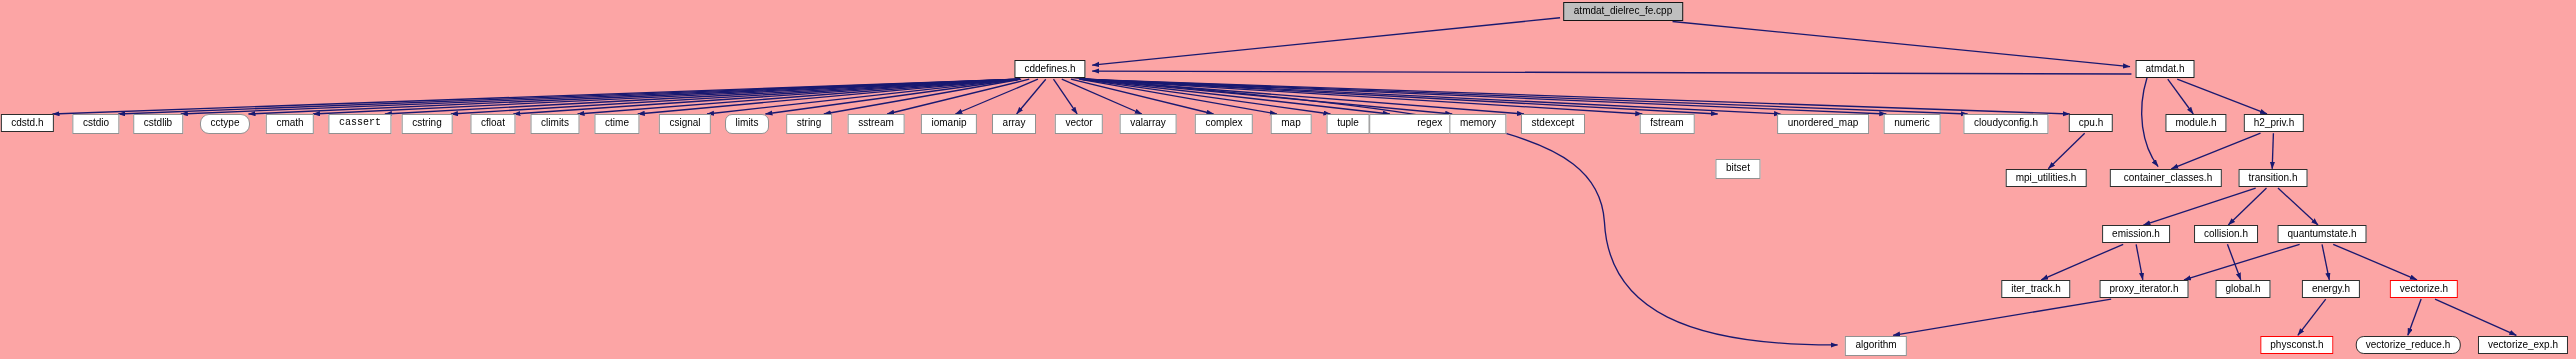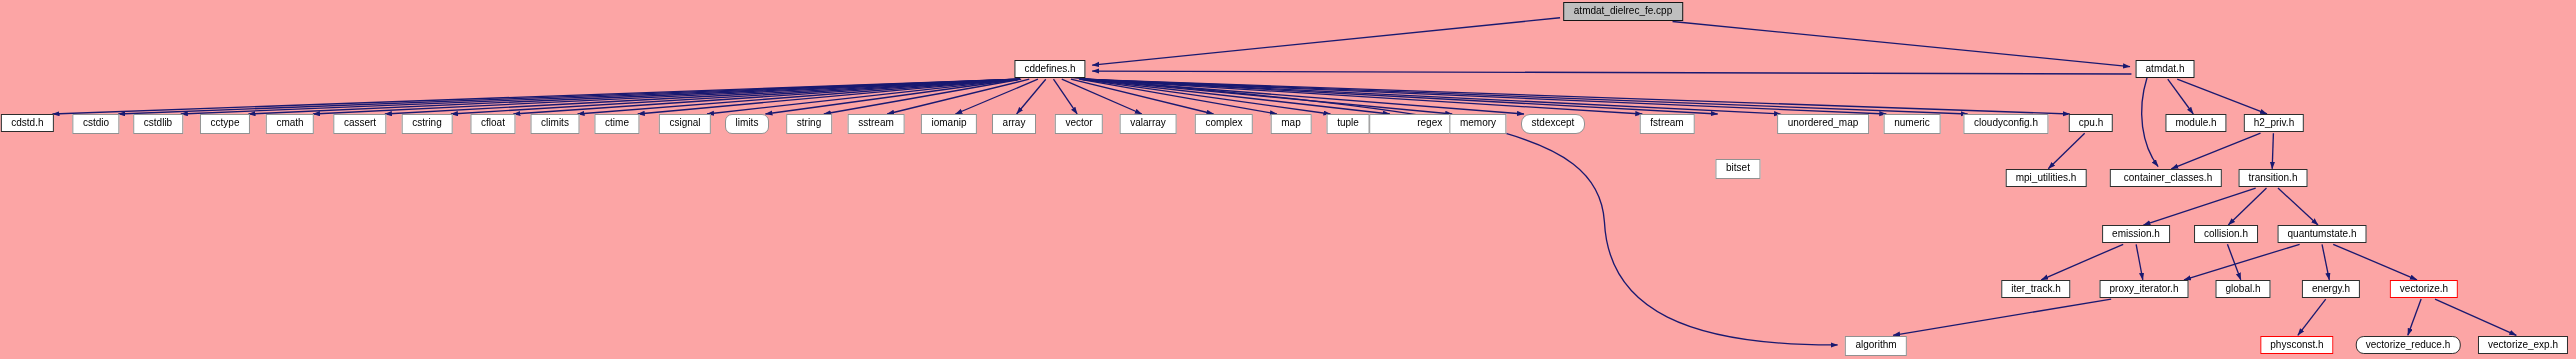--- a/index.html
+++ b/index.html
@@ -92,41 +92,41 @@
         <path d="M2850.56,404 L2556,453" fill="none" stroke="#191970" stroke-width="1.8" marker-end="url(#arrow)"></path>
       </g>
   </svg>
   <div id="nodes">
       <div class="node main" style="left: 1623px; top: 1.5px;">atmdat_dielrec_fe.cpp</div>
       <div class="node doc1" style="left: 1050px; top: 60px;">cddefines.h</div>
       <div class="node doc1" style="left: 2165px; top: 60px;">atmdat.h</div>
       <div class="node doc" style="left: 27.4px; top: 114px;">cdstd.h</div>
       <div class="node " style="left: 96px; top: 114px;">cstdio</div>
       <div class="node " style="left: 158px; top: 114px;">cstdlib</div>
-      <div class="node " style="left: 225px; top: 114px;">cctype</div>
+      <div class="node " style="left: 225px; top: 114px; border-radius: 9px;">cctype</div>
       <div class="node " style="left: 290px; top: 114px;">cmath</div>
-      <div class="node " style="left: 360px; top: 114px;">cassert</div>
+      <div class="node " style="left: 360px; top: 114px; font-family: Liberation Mono, monospace;">cassert</div>
       <div class="node " style="left: 427px; top: 114px;">cstring</div>
       <div class="node " style="left: 493px; top: 114px;">cfloat</div>
       <div class="node " style="left: 555px; top: 114px;">climits</div>
       <div class="node " style="left: 617px; top: 114px;">ctime</div>
       <div class="node " style="left: 685px; top: 114px;">csignal</div>
       <div class="node " style="left: 747px; top: 114px; border-radius: 7px;">limits</div>
       <div class="node " style="left: 809px; top: 114px;">string</div>
       <div class="node " style="left: 876px; top: 114px;">sstream</div>
       <div class="node " style="left: 949px; top: 114px;">iomanip</div>
       <div class="node " style="left: 1014px; top: 114px;">array</div>
       <div class="node " style="left: 1079px; top: 114px;">vector</div>
       <div class="node " style="left: 1148px; top: 114px;">valarray</div>
       <div class="node " style="left: 1224px; top: 114px;">complex</div>
       <div class="node " style="left: 1291px; top: 114px;">map</div>
       <div class="node " style="left: 1348px; top: 114px;">tuple</div>
       <div class="node " style="left: 1411px; top: 114px; padding-left: 47px;">regex</div>
       <div class="node " style="left: 1478px; top: 114px;">memory</div>
-      <div class="node " style="left: 1553px; top: 114px; border-radius: 9px;">stdexcept</div>
+      <div class="node " style="left: 1553px; top: 114px;">stdexcept</div>
       <div class="node " style="left: 1667px; top: 114px;">fstream</div>
       <div class="node " style="left: 1738px; top: 114px; margin-top: 45px;">bitset</div>
       <div class="node " style="left: 1823px; top: 114px;">unordered_map</div>
       <div class="node " style="left: 1912px; top: 114px;">numeric</div>
       <div class="node " style="left: 2006px; top: 114px;">cloudyconfig.h</div>
       <div class="node doc" style="left: 2091px; top: 114px;">cpu.h</div>
       <div class="node doc" style="left: 2196px; top: 114px;">module.h</div>
       <div class="node doc" style="left: 2274px; top: 114px;">h2_priv.h</div>
       <div class="node doc" style="left: 2046px; top: 169px;">mpi_utilities.h</div>
       <div class="node doc" style="left: 2166px; top: 169px; padding-left: 13px;">container_classes.h</div>

